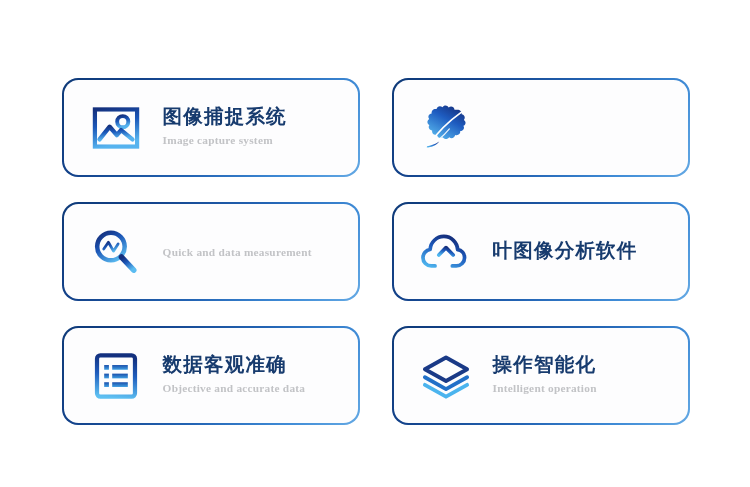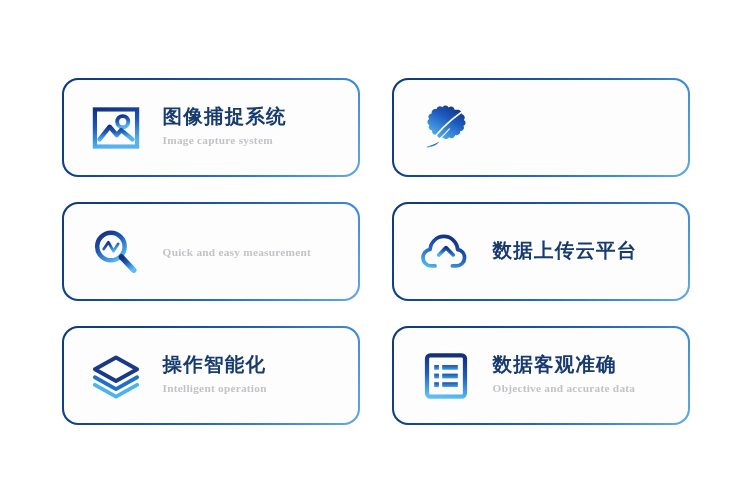--- a/index.html
+++ b/index.html
@@ -165,21 +165,21 @@
               <stop offset="40%" stop-color="#1c56b6"></stop>
               <stop offset="100%" stop-color="#5bbcf1"></stop>
             </linearGradient>
           </defs>
           <circle cx="26" cy="25.5" r="16.3" fill="none" stroke="url(#gradMag)" stroke-width="5.4"></circle>
           <path d="M17.5 28.5 L23 20.5 L29 31 L34.5 22.5" fill="none" stroke="url(#gradMag)" stroke-width="3.3" stroke-linejoin="round" stroke-linecap="round"></path>
           <path d="M38.5 38 L53 53.5" fill="none" stroke="url(#gradMag)" stroke-width="6.6" stroke-linecap="round"></path>
         </svg>
       </div>
       <div class="text-col">
-        <div class="subtitle-en">Quick and easy measurement</div>
+        <div class="subtitle-en">Quick and data measurement</div>
       </div>
     </div>
   </div>
 
   <div class="card">
     <div class="card-inner">
       <div class="icon-wrap">
         <svg viewBox="0 0 64 64" xmlns="http://www.w3.org/2000/svg">
           <defs>
             <linearGradient id="gradCloud" x1="0.6" y1="0" x2="0.05" y2="1">
@@ -189,37 +189,21 @@
             </linearGradient>
           </defs>
           <path d="M19 48.5 h-4.5 c-5.5 0 -9.8 -4.4 -9.8 -9.8 c0 -5.0 3.7 -9.1 8.5 -9.7
                    c0.5 -8.6 7.6 -15.4 16.3 -15.4 c8.7 0 15.9 6.9 16.3 15.5
                    c4.7 0.7 8.2 4.7 8.2 9.6 c0 5.4 -4.4 9.8 -9.8 9.8 h-4.7" fill="none" stroke="url(#gradCloud)" stroke-width="4.4" stroke-linecap="round" stroke-linejoin="round"></path>
           <path d="M32 48.5 V27.5" fill="none" stroke="url(#gradCloud)" stroke-width="4.4" stroke-linecap="round"></path>
           <path d="M23.5 35.5 L32 26.8 L40.5 35.5" fill="none" stroke="url(#gradCloud)" stroke-width="4.4" stroke-linecap="round" stroke-linejoin="round"></path>
         </svg>
       </div>
       <div class="text-col">
-        <div class="title-cn">数据上传云平台</div>
-      </div>
-    </div>
-  </div>
-
-  <div class="card">
-    <div class="card-inner">
-      <div class="icon-wrap">
-        <svg viewBox="0 0 64 64" xmlns="http://www.w3.org/2000/svg">
-          <path d="M32 10 L57 24 L32 38 L7 24 Z" fill="none" stroke="#1a3a87" stroke-width="4.6" stroke-linejoin="round"></path>
-          <path d="M7 33.5 L32 47.5 L57 33.5" fill="none" stroke="#2170c8" stroke-width="4.6" stroke-linejoin="round" stroke-linecap="round"></path>
-          <path d="M7 42.5 L32 56.5 L57 42.5" fill="none" stroke="#4bb4ee" stroke-width="4.6" stroke-linejoin="round" stroke-linecap="round"></path>
-        </svg>
-      </div>
-      <div class="text-col">
-        <div class="title-cn">操作智能化</div>
-        <div class="subtitle-en">Intelligent operation</div>
+        <div class="title-cn">叶图像分析软件</div>
       </div>
     </div>
   </div>
 
   <div class="card">
     <div class="card-inner">
       <div class="icon-wrap">
         <svg viewBox="0 0 64 64" xmlns="http://www.w3.org/2000/svg">
           <defs>
             <linearGradient id="gradList" x1="0.3" y1="0" x2="0.2" y2="1">
@@ -241,13 +225,29 @@
           <rect x="27.5" y="39.4" width="18.5" height="5.6" fill="url(#gradListBar)"></rect>
         </svg>
       </div>
       <div class="text-col">
         <div class="title-cn">数据客观准确</div>
         <div class="subtitle-en">Objective and accurate data</div>
       </div>
     </div>
   </div>
 
+  <div class="card">
+    <div class="card-inner">
+      <div class="icon-wrap">
+        <svg viewBox="0 0 64 64" xmlns="http://www.w3.org/2000/svg">
+          <path d="M32 10 L57 24 L32 38 L7 24 Z" fill="none" stroke="#1a3a87" stroke-width="4.6" stroke-linejoin="round"></path>
+          <path d="M7 33.5 L32 47.5 L57 33.5" fill="none" stroke="#2170c8" stroke-width="4.6" stroke-linejoin="round" stroke-linecap="round"></path>
+          <path d="M7 42.5 L32 56.5 L57 42.5" fill="none" stroke="#4bb4ee" stroke-width="4.6" stroke-linejoin="round" stroke-linecap="round"></path>
+        </svg>
+      </div>
+      <div class="text-col">
+        <div class="title-cn">操作智能化</div>
+        <div class="subtitle-en">Intelligent operation</div>
+      </div>
+    </div>
+  </div>
+
 </div>
 
 </body></html>

